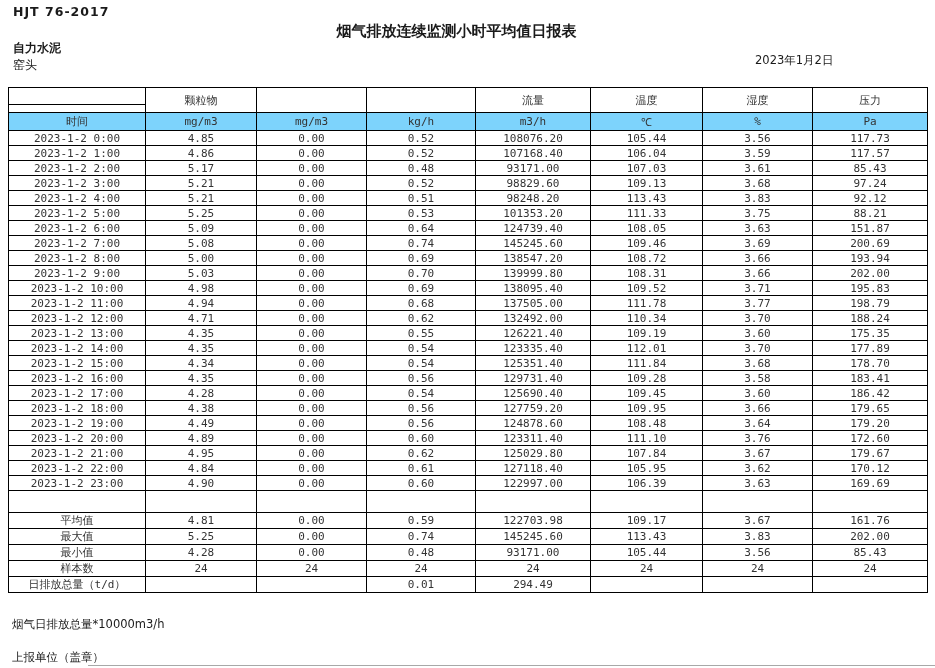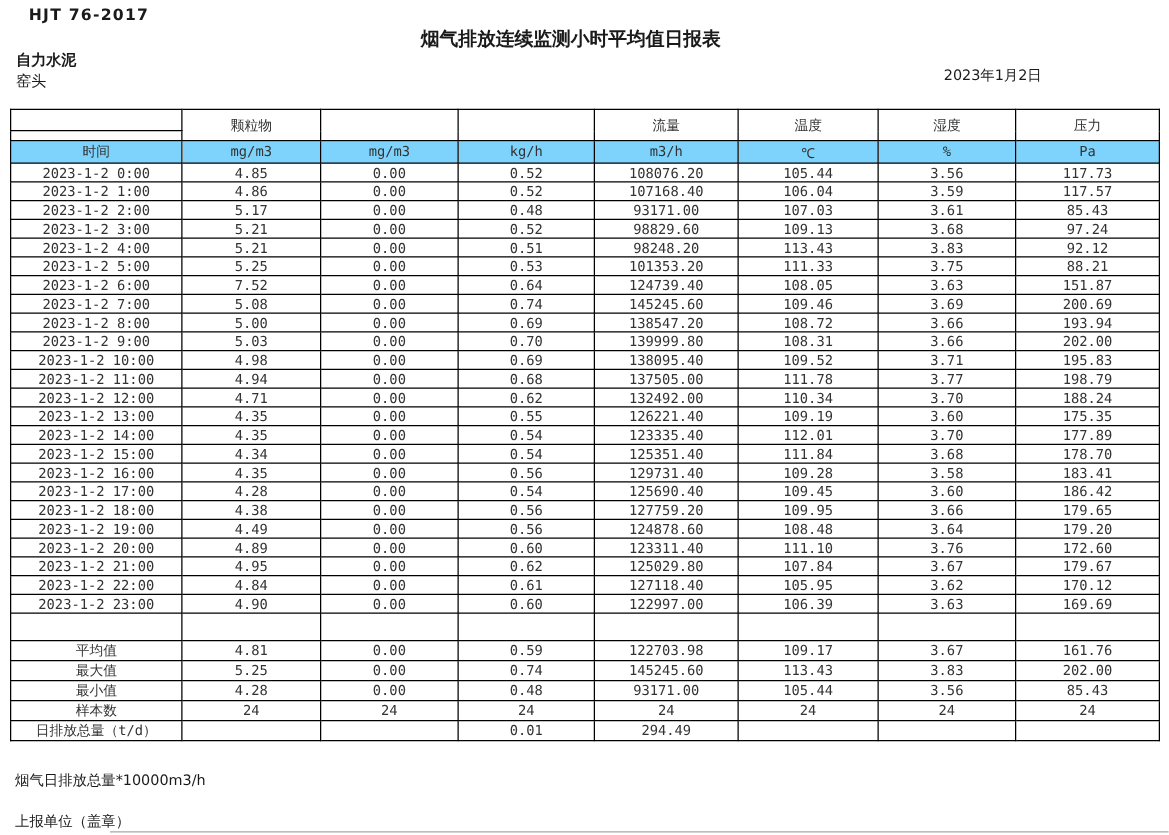--- a/index.html
+++ b/index.html
@@ -2,21 +2,21 @@
 <html><head>
 <meta charset="utf-8">
 <style>
   html,body{margin:0;padding:0;}
   body{
     width:935px;height:668px;position:relative;background:#ffffff;
     font-family:"DejaVu Sans","Liberation Sans",sans-serif;color:#1a1a1a;
     overflow:hidden;
   }
   .abs{position:absolute;white-space:nowrap;}
-  .std-no{left:23px;top:4px;font-size:12.5px;font-weight:bold;letter-spacing:1px;}
+  .std-no{left:13px;top:4px;font-size:12.5px;font-weight:bold;letter-spacing:1px;}
   .doc-title{left:0;top:22px;width:913px;text-align:center;font-size:15px;font-weight:bold;}
   .company{left:13px;top:40px;font-size:12px;font-weight:bold;}
   .station{left:13px;top:57px;font-size:12px;font-weight:normal;}
   .doc-date{left:755px;top:53px;font-size:11.5px;}
 
   table#report-table{
     position:absolute;left:8px;top:87px;width:919px;
     border-collapse:collapse;table-layout:fixed;
   }
   #report-table td{
@@ -139,21 +139,21 @@
         <td>5.25</td>
         <td>0.00</td>
         <td>0.53</td>
         <td>101353.20</td>
         <td>111.33</td>
         <td>3.75</td>
         <td>88.21</td>
       </tr>
       <tr class="drow">
         <td>2023-1-2 6:00</td>
-        <td>7.52</td>
+        <td>5.09</td>
         <td>0.00</td>
         <td>0.64</td>
         <td>124739.40</td>
         <td>108.05</td>
         <td>3.63</td>
         <td>151.87</td>
       </tr>
       <tr class="drow">
         <td>2023-1-2 7:00</td>
         <td>5.08</td>

